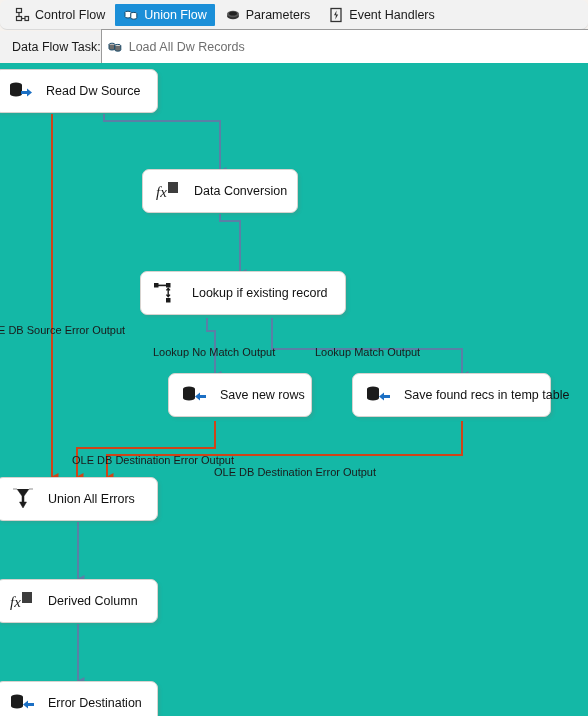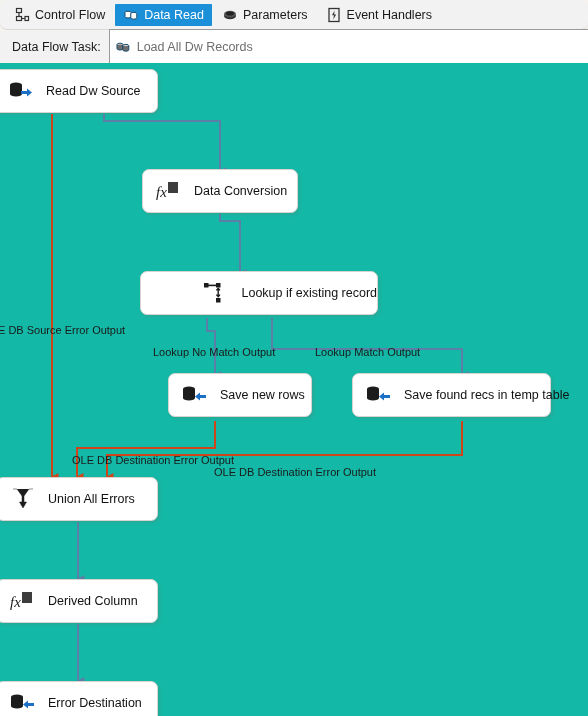--- a/index.html
+++ b/index.html
@@ -27,21 +27,21 @@
   }
   .tab.active { background: #1b8fd8; color: #ffffff; }
   .tab .ticon { width: 16px; height: 16px; display: block; flex: 0 0 16px; }
 
   
   .taskbar {
     position: absolute; left: 0; top: 31px; width: 588px; height: 31px;
     background: #f2f2f2;
     display: flex; align-items: center; padding-left: 12px;
   }
-  .taskbar-label { font-size: 12.5px; color: #1a1a1a; margin-right: 8px; }
+  .taskbar-label { font-size: 12.5px; color: #1a1a1a; }
   .combo {
     flex: 1; height: 36px; margin-right: 0;
     background: #ffffff; border: 1px solid #9a9a9a;
     display: flex; align-items: center; padding-left: 5px; gap: 6px;
     border-right: none;
   }
   .combo .ticon { width: 16px; height: 16px; flex: 0 0 16px; }
   .combo-text { font-size: 12.5px; color: #6f6f6f; white-space: nowrap; }
 
   
@@ -90,21 +90,21 @@
       <span>Control Flow</span>
     </div>
 
     <div class="tab active">
       <svg class="ticon" viewBox="0 0 16 16">
         <ellipse cx="5" cy="5.6" rx="3" ry="1.4" fill="#fff" stroke="#1a4a6a" stroke-width="1"></ellipse>
         <path d="M2 5.6 v4 a3 1.4 0 0 0 6 0 v-4" fill="#fff" stroke="#1a4a6a" stroke-width="1"></path>
         <ellipse cx="10.8" cy="6.8" rx="3" ry="1.4" fill="#fff" stroke="#1a4a6a" stroke-width="1"></ellipse>
         <path d="M7.8 6.8 v4 a3 1.4 0 0 0 6 0 v-4" fill="#fff" stroke="#1a4a6a" stroke-width="1"></path>
       </svg>
-      <span>Data Read</span>
+      <span>Union Flow</span>
     </div>
 
     <div class="tab">
       <svg class="ticon" viewBox="0 0 16 16">
         <ellipse cx="8" cy="9" rx="6" ry="3.2" fill="#333"></ellipse>
         <ellipse cx="8" cy="7" rx="6" ry="3.2" fill="#555"></ellipse>
         <ellipse cx="8" cy="6.4" rx="4" ry="2" fill="#222"></ellipse>
       </svg>
       <span>Parameters</span>
     </div>
@@ -173,21 +173,21 @@
     </div>
 
     <div class="node" style="left:142px; top:106px; width:156px;">
       <svg class="nicon" viewBox="0 0 26 26">
         <rect x="13" y="4" width="10" height="11" fill="#3d3d3d"></rect>
         <text x="1" y="19" font-family="'Liberation Serif', serif" font-style="italic" font-size="15" fill="#1c1c1c">fx</text>
       </svg>
       <span class="nlabel">Data Conversion</span>
     </div>
 
-    <div class="node" style="left:140px; top:208px; width:238px;justify-content:flex-end;">
+    <div class="node" style="left:140px; top:208px; width:206px;">
       <svg class="nicon" viewBox="0 0 26 26">
         <rect x="1" y="3" width="4.5" height="4.5" fill="#1c1c1c"></rect>
         <rect x="13" y="3" width="4.5" height="4.5" fill="#1c1c1c"></rect>
         <rect x="3" y="4.6" width="12" height="1.6" fill="#1c1c1c"></rect>
         <rect x="13" y="18" width="4.5" height="4.5" fill="#1c1c1c"></rect>
         <path d="M15.2 9 v7 M13.4 10.4 L15.2 8.4 L17 10.4 M13.4 14.6 L15.2 16.6 L17 14.6" stroke="#1c1c1c" stroke-width="1.4" fill="none"></path>
       </svg>
       <span class="nlabel">Lookup if existing record</span>
     </div>
 

